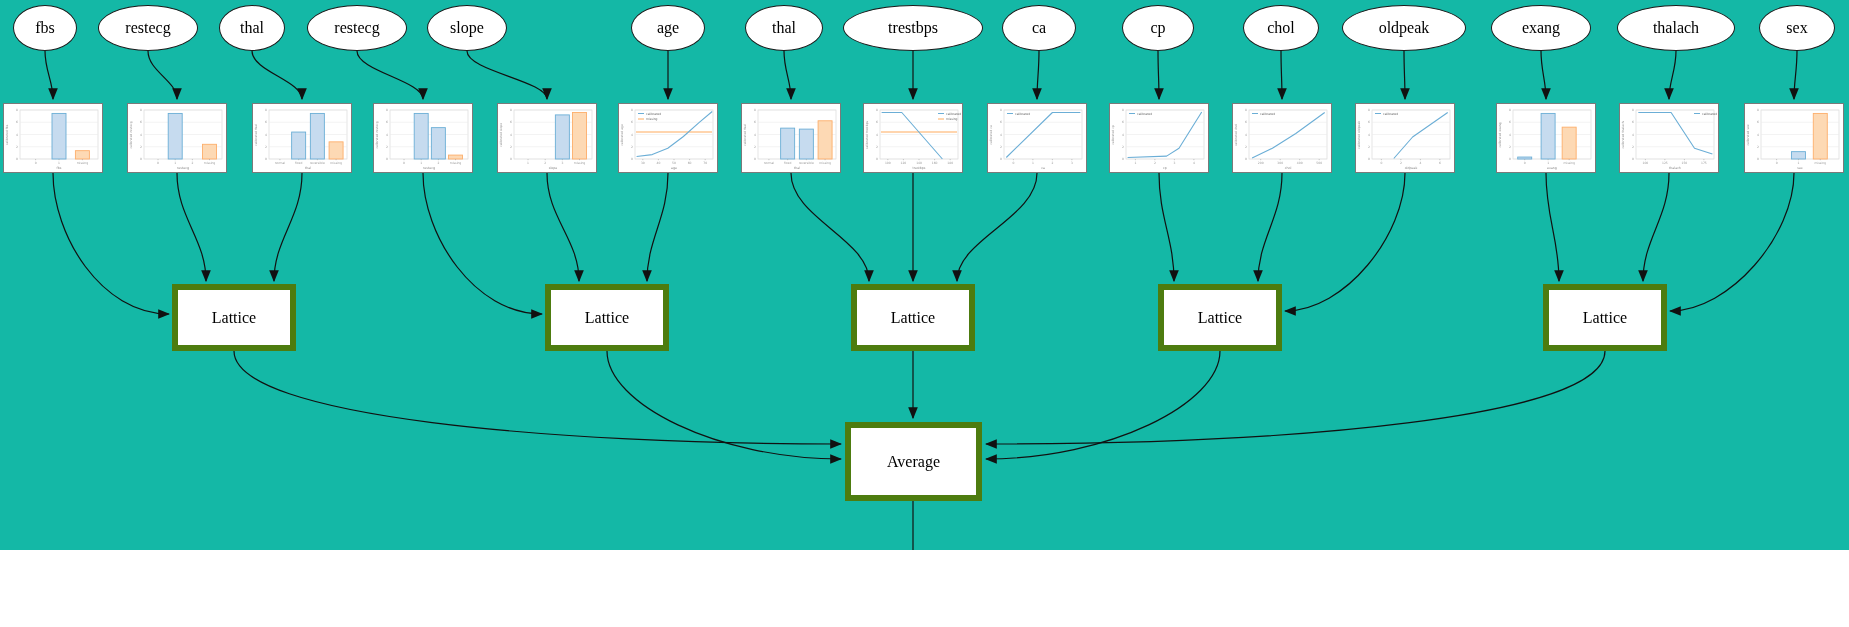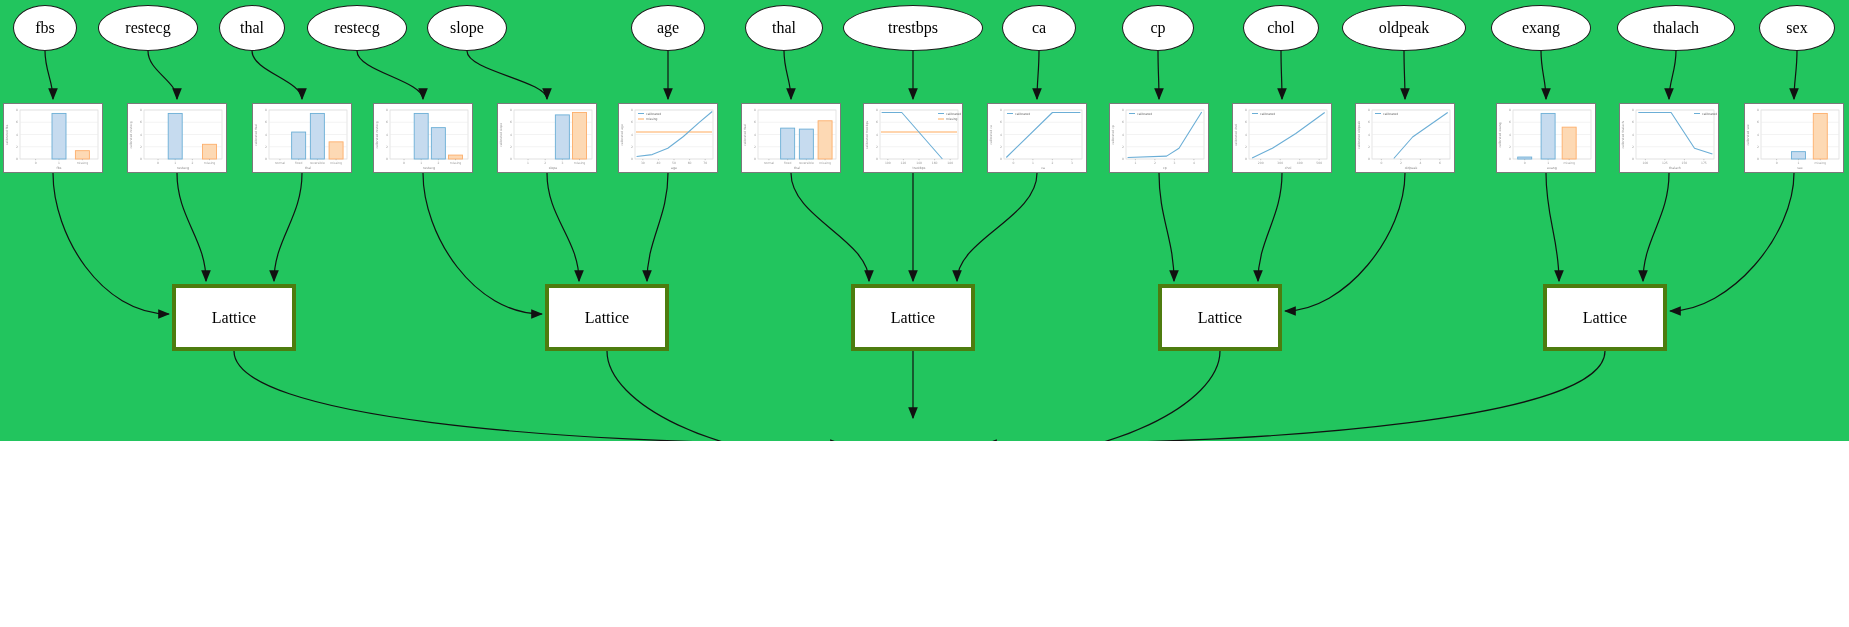--- a/index.html
+++ b/index.html
@@ -1,21 +1,21 @@
 <!DOCTYPE html>
 <html><head>
 <meta charset="utf-8">
 <style>
   html,body{margin:0;padding:0;background:#ffffff;}
-  #canvas{position:relative;width:1849px;height:441px;background:#22c55e;overflow:hidden;
+  #canvas{position:relative;width:1849px;height:550px;background:#14b8a6;overflow:hidden;
           font-family:"Liberation Serif","DejaVu Serif",serif;}
   .node{position:absolute;display:flex;align-items:center;justify-content:center;
         box-sizing:border-box;color:#000;font-size:16px;line-height:1;}
   .ellipse{border:1px solid #1a1a1a;border-radius:50%;background:#fff;}
-  .box{border:4px solid #4d7c0f;background:#fff;}
+  .box{border:6px solid #4d7c0f;background:#fff;}
   .plotbox{position:absolute;box-sizing:border-box;border:1px solid #7a7a7a;background:#ffffff;}
   .plotbox svg{display:block;}
   #edges{position:absolute;left:0;top:0;pointer-events:none;}
 </style>
 </head>
 <body>
 
 <div id="canvas">
     <div class="node ellipse" style="left:13px;top:5px;width:64px;height:46px;">fbs</div>
     <div class="node ellipse" style="left:98px;top:5px;width:100px;height:46px;">restecg</div>
@@ -450,20 +450,21 @@
         <line x1="75.28" y1="55" x2="75.28" y2="56.2" stroke="#999999" stroke-width="0.5"></line>
         <text x="75.28" y="59.6" font-size="3" fill="#999999" text-anchor="middle" font-family="DejaVu Sans, sans-serif">missing</text>
         <text x="55" y="64.5" font-size="3.2" fill="#888888" text-anchor="middle" font-family="DejaVu Sans, sans-serif">sex</text>
       </svg>
     </div>
     <div class="node box" style="left:172px;top:284px;width:124px;height:67px;">Lattice</div>
     <div class="node box" style="left:545px;top:284px;width:124px;height:67px;">Lattice</div>
     <div class="node box" style="left:851px;top:284px;width:124px;height:67px;">Lattice</div>
     <div class="node box" style="left:1158px;top:284px;width:124px;height:67px;">Lattice</div>
     <div class="node box" style="left:1543px;top:284px;width:124px;height:67px;">Lattice</div>
+    <div class="node box" style="left:845px;top:422px;width:137px;height:79px;">Average</div>
     <svg id="edges" width="1849" height="627">
       <defs>
         <marker id="arrow" viewBox="0 0 10 8" refX="9" refY="4" markerWidth="10" markerHeight="8" orient="auto-start-reverse">
           <path d="M0,0 L10,4 L0,8 Z" fill="#111111"></path>
         </marker>
       </defs>
       <path d="M45,51 C45,71 53,81 53,99" fill="none" stroke="#111111" stroke-width="1.2" marker-end="url(#arrow)"></path>
       <path d="M148,51 C148,71 177,81 177,99" fill="none" stroke="#111111" stroke-width="1.2" marker-end="url(#arrow)"></path>
       <path d="M252,51 C252,71 302,81 302,99" fill="none" stroke="#111111" stroke-width="1.2" marker-end="url(#arrow)"></path>
       <path d="M357,51 C357,71 423,81 423,99" fill="none" stroke="#111111" stroke-width="1.2" marker-end="url(#arrow)"></path>

